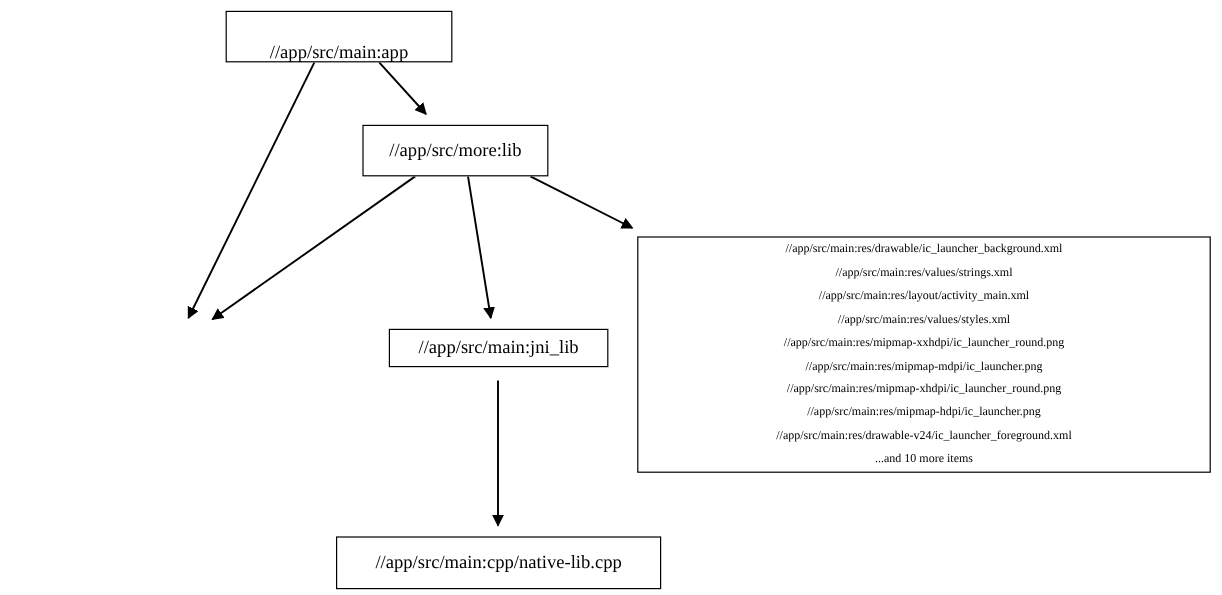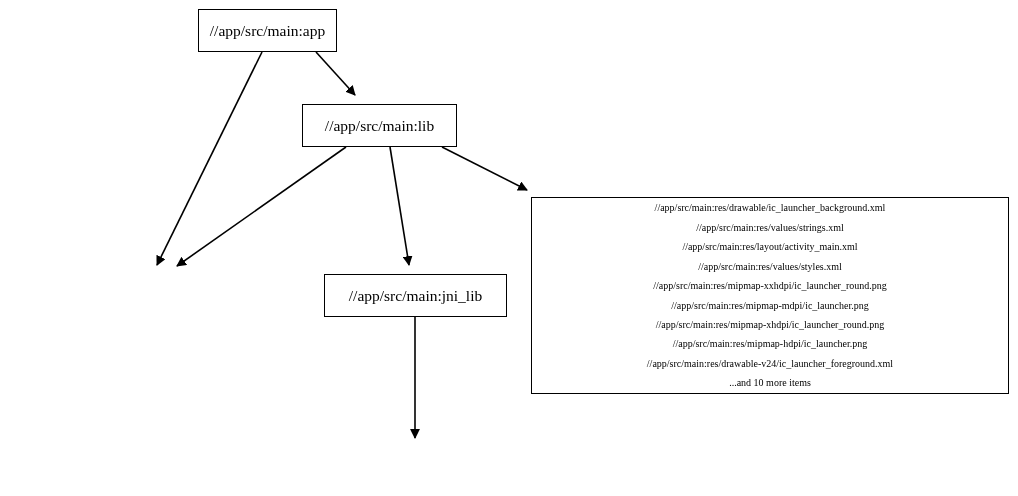--- a/index.html
+++ b/index.html
@@ -46,24 +46,24 @@
   .node.multiline {
     white-space: pre;
     line-height: 19.4px;
     font-size: 10px;
   }
   .node.multiline .node-label {
     white-space: pre;
     line-height: 19.4px;
   }
   
-  #node-app       { left: 198px; top: 9px;   width: 139px; height: 43px; }
+  #node-app       { left: 188px; top: 9px;   width: 189px; height: 43px; align-items: flex-end; }
   #node-lib       { left: 302px; top: 104px; width: 155px; height: 43px; }
   #node-manifest  { left: 2px;   top: 274px; width: 307px; height: 43px; }
-  #node-jni       { left: 324px; top: 274px; width: 183px; height: 43px; }
+  #node-jni       { left: 324px; top: 274px; width: 183px; height: 32px; }
   #node-res       { left: 531px; top: 197px; width: 478px; height: 197px; }
   #node-native    { left: 280px; top: 447px; width: 271px; height: 44px; }
 </style>
 </head>
 <body>
 
 <div id="canvas">
 
   <svg id="edge-layer" viewBox="0 0 1018 496" width="1018" height="496" xmlns="http://www.w3.org/2000/svg">
     <defs>
@@ -83,35 +83,38 @@
     <path d="M 442,147 L 527,190" stroke="#000000" stroke-width="1.6" fill="none" marker-end="url(#arrow)"></path>
 
     <path d="M 415,317 L 415,438" stroke="#000000" stroke-width="1.6" fill="none" marker-end="url(#arrow)"></path>
   </svg>
 
   <div class="node" id="node-app">
     <span class="node-label">//app/src/main:app</span>
   </div>
 
   <div class="node" id="node-lib">
-    <span class="node-label">//app/src/main:lib</span>
+    <span class="node-label">//app/src/more:lib</span>
   </div>
 
 
   <div class="node" id="node-jni">
     <span class="node-label">//app/src/main:jni_lib</span>
   </div>
 
   <div class="node multiline" id="node-res">
     <span class="node-label">//app/src/main:res/drawable/ic_launcher_background.xml
 //app/src/main:res/values/strings.xml
 //app/src/main:res/layout/activity_main.xml
 //app/src/main:res/values/styles.xml
 //app/src/main:res/mipmap-xxhdpi/ic_launcher_round.png
 //app/src/main:res/mipmap-mdpi/ic_launcher.png
 //app/src/main:res/mipmap-xhdpi/ic_launcher_round.png
 //app/src/main:res/mipmap-hdpi/ic_launcher.png
 //app/src/main:res/drawable-v24/ic_launcher_foreground.xml
 ...and 10 more items</span>
   </div>
 
+  <div class="node" id="node-native">
+    <span class="node-label">//app/src/main:cpp/native-lib.cpp</span>
+  </div>
 
 </div>
 
 </body></html>

